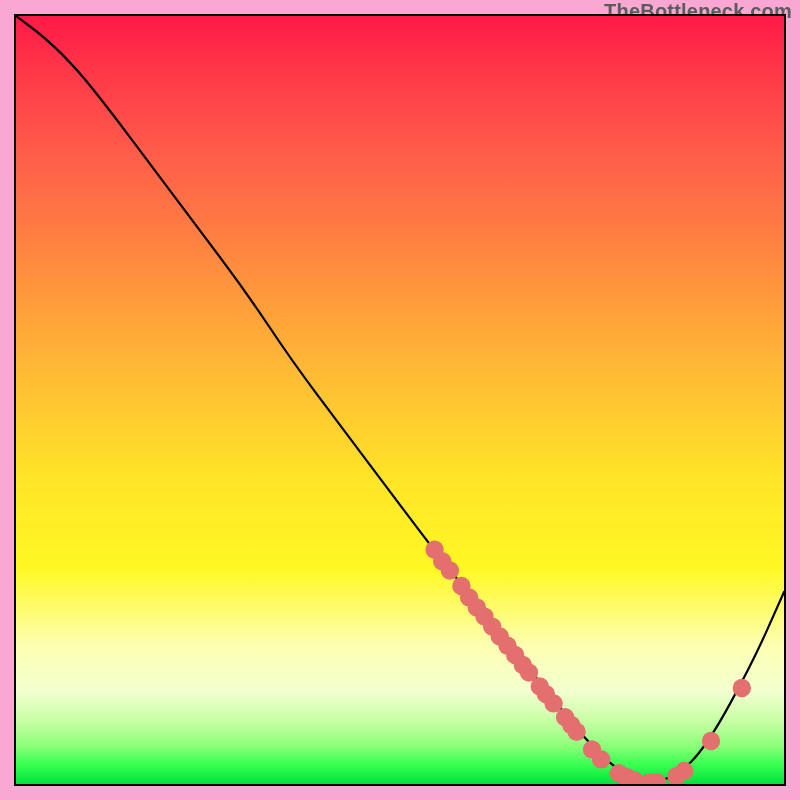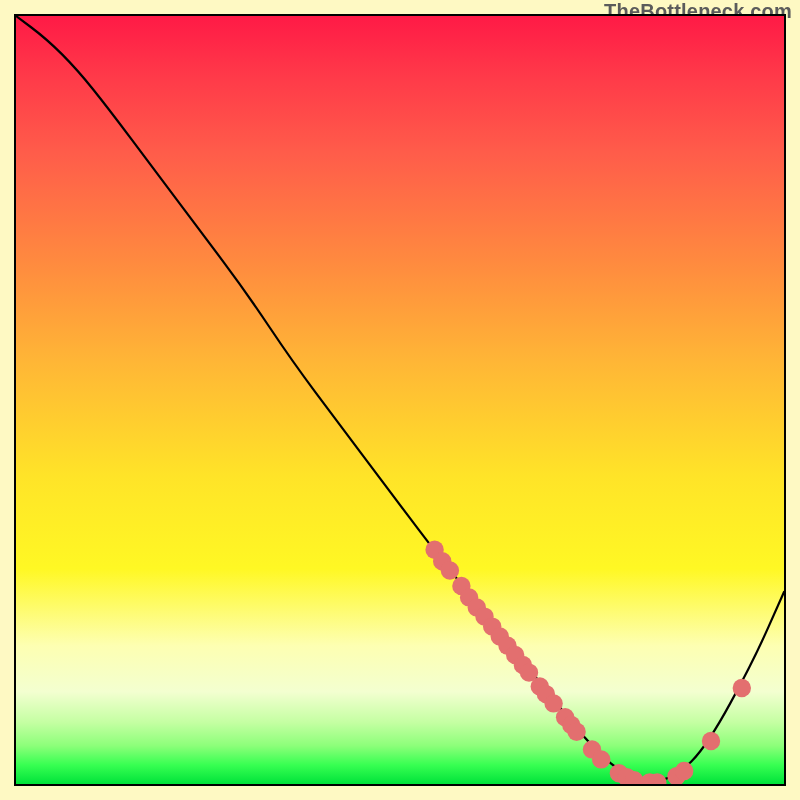--- a/index.html
+++ b/index.html
@@ -7,21 +7,21 @@
     padding: 0;
     width: 800px;
     height: 800px;
     overflow: hidden;
     font-family: Arial, Helvetica, sans-serif;
   }
   #container {
     position: relative;
     width: 800px;
     height: 800px;
-    background: #fef9c3;
+    background: #f9a8d4;
   }
   #plot-area {
     position: absolute;
     left: 14px;
     top: 14px;
     width: 772px;
     height: 772px;
     box-sizing: border-box;
     border: 2px solid #000000;
     overflow: hidden;

